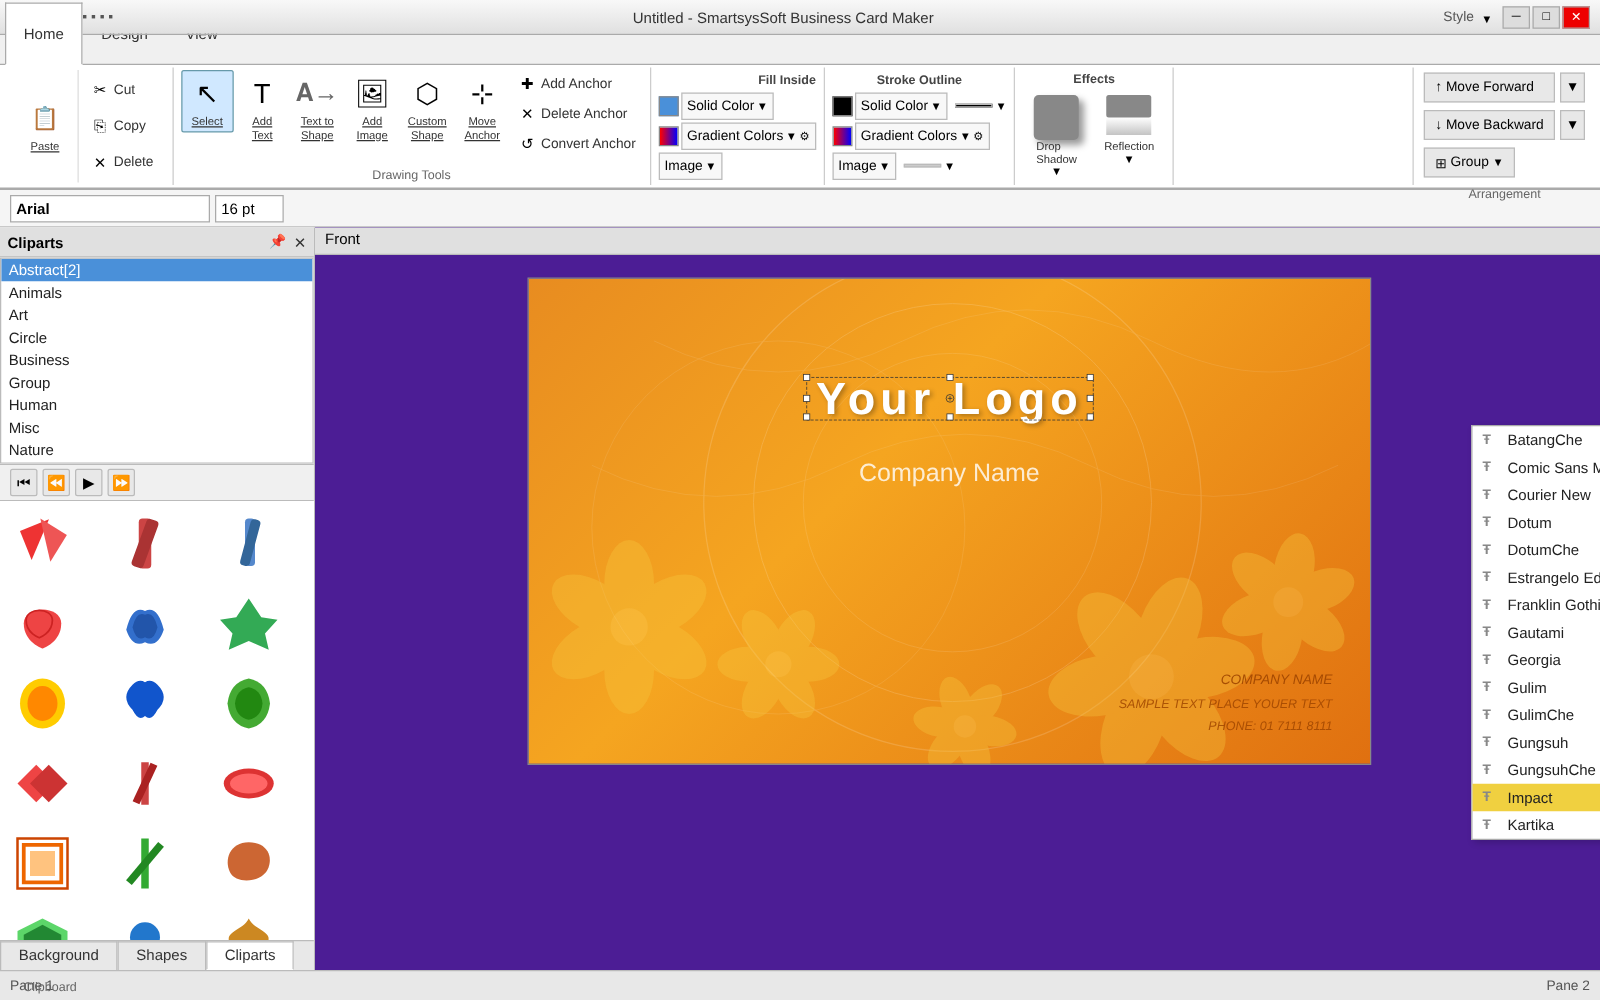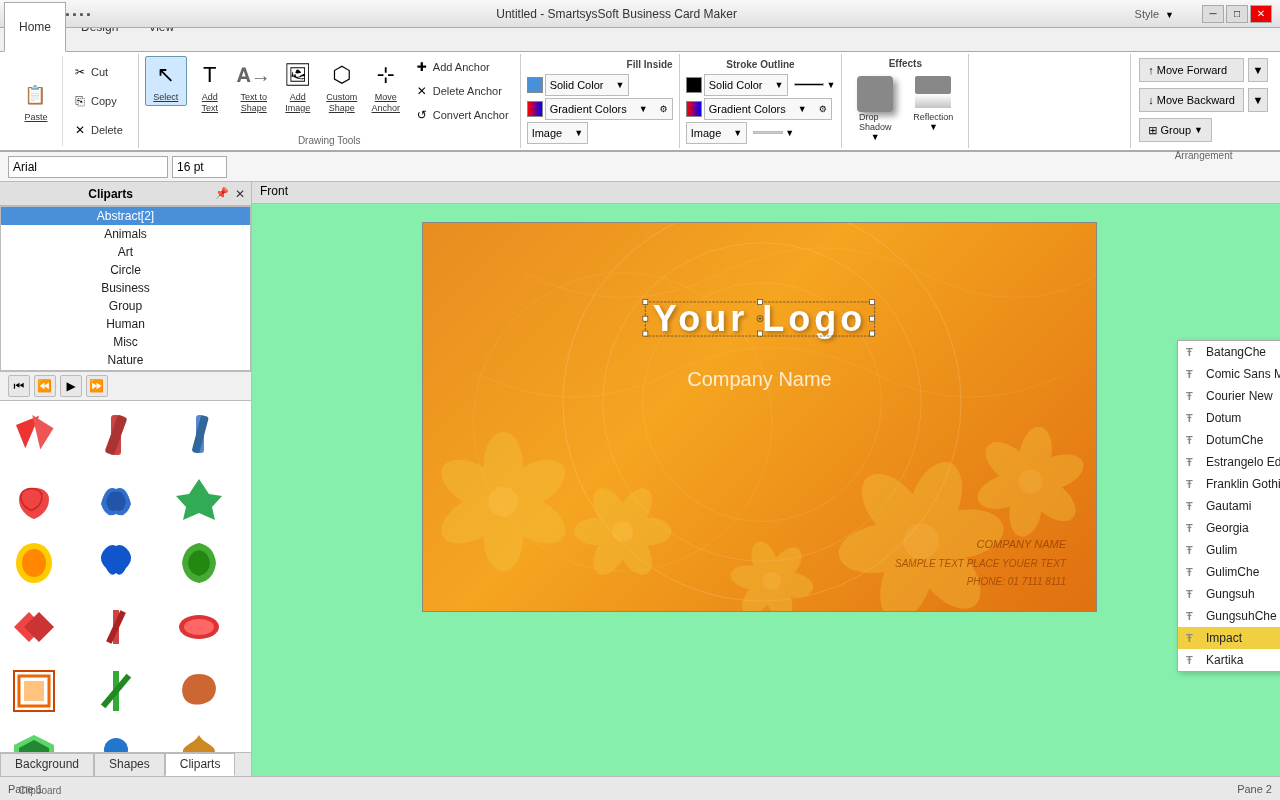--- a/index.html
+++ b/index.html
@@ -146,20 +146,21 @@
       height: 30px;
       padding: 2px 8px;
       gap: 4px;
     }
     .font-select {
       width: 160px; height: 22px;
       border: 1px solid #aaa;
       background: #fff;
       font-size: 12px;
       padding: 0 4px;
+      font-weight: bold;
     }
     .font-size-select {
       width: 55px; height: 22px;
       border: 1px solid #aaa;
       background: #fff;
       font-size: 12px;
       padding: 0 4px;
     }
     .font-dropdown-open {
       position: absolute;
@@ -181,21 +182,21 @@
       gap: 6px;
       height: 22px;
     }
     .font-dropdown-open .font-item.selected { background: #f0d040; }
     .font-item-icon {
       color: #888; font-size: 11px; font-weight: bold; width: 14px;
     }
     .color-btn {
       display: flex;
       align-items: center;
-      gap: 12px;
+      gap: 2px;
       padding: 2px 4px;
       border: 1px solid #bbb;
       background: #f8f8f8;
       cursor: pointer;
       font-size: 11px;
       height: 22px;
     }
 
     
     #main-content {
@@ -203,21 +204,20 @@
       height: calc(800px - 28px - 24px - 100px - 30px - 24px);
     }
 
     
     #left-panel {
       width: 252px;
       background: #f5f5f5;
       border-right: 1px solid #bbb;
       display: flex;
       flex-direction: column;
-      text-align: center;
     }
     #cliparts-header {
       display: flex;
       align-items: center;
       background: #e0e0e0;
       border-bottom: 1px solid #bbb;
       padding: 2px 6px;
       font-size: 12px;
       height: 24px;
     }
@@ -297,21 +297,21 @@
       color: #333;
     }
     .bottom-tab.active {
       background: #fff;
       border-bottom: 1px solid #fff;
     }
 
     
     #canvas-area {
       flex: 1;
-      background: #86efac;
+      background: #4c1d95;
       position: relative;
       overflow: hidden;
     }
     #canvas-label {
       background: #e0e0e0;
       border-bottom: 1px solid #bbb;
       padding: 2px 8px;
       font-size: 12px;
       height: 22px;
     }
@@ -422,21 +422,21 @@
     ::-webkit-scrollbar-track { background: #f0f0f0; }
     ::-webkit-scrollbar-thumb { background: #bbb; border: 1px solid #999; }
   </style>
 </head>
 <body>
 
 <div id="titlebar">
   <div class="app-icon"></div>
   <span style="font-size:11px;color:#555;margin-right:8px;">▪ ▪ ▪ ▪ ▪ ▪ ▪ ▪</span>
   <div class="title">Untitled - SmartsysSoft Business Card Maker</div>
-  <div style="display:flex;align-items:flex-end;gap:6px;font-size:11px;margin-right:28px;">
+  <div style="display:flex;align-items:flex-end;gap:6px;font-size:11px;margin-right:8px;">
     <span style="color:#555;">Style</span>
     <span style="font-size:9px;">▼</span>
   </div>
   <div class="win-controls">
     <div class="win-btn">─</div>
     <div class="win-btn">□</div>
     <div class="win-btn" style="background:#e00;color:#fff;">✕</div>
   </div>
 </div>
 

